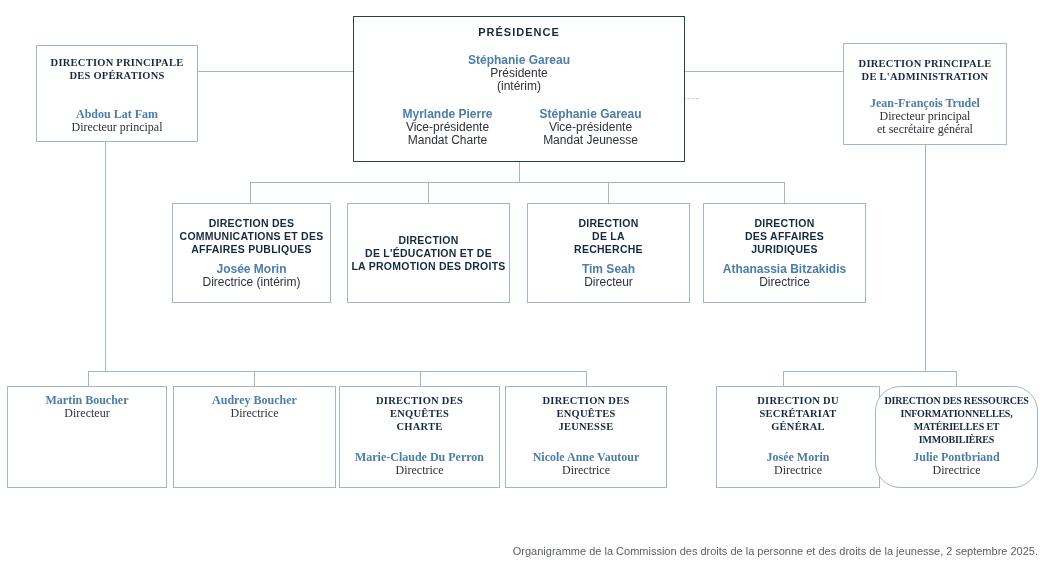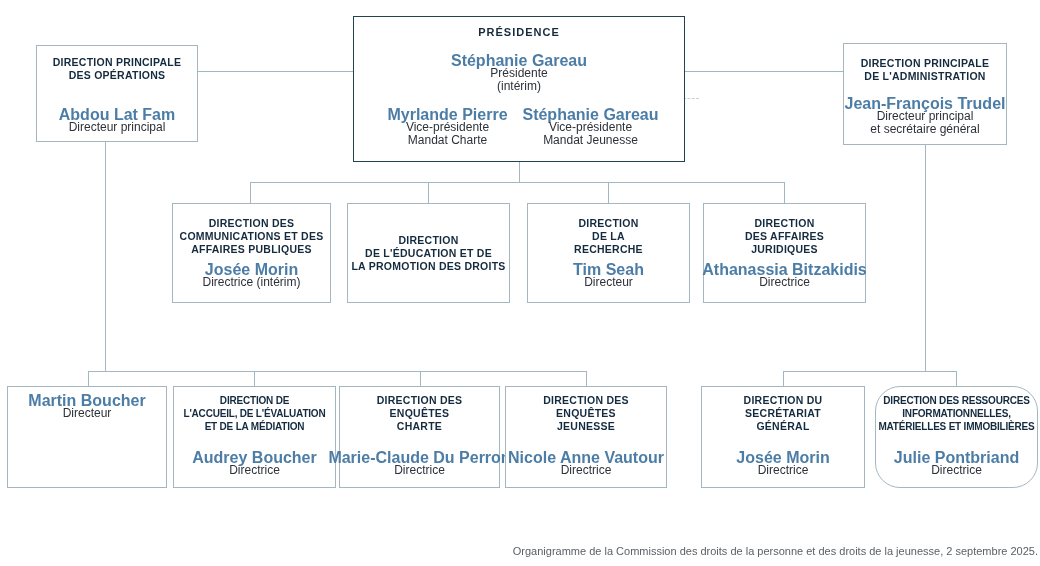--- a/index.html
+++ b/index.html
@@ -14,24 +14,24 @@
   }
   .box.presidency{border:1.5px solid var(--presidency-border,#24424f);}
   .title{
     font-weight:bold;color:var(--title-text,#142a3e);
     font-size:10.5px;line-height:13px;letter-spacing:.25px;white-space:pre-line;
   }
   .title.tight{font-size:10px;letter-spacing:-0.2px;}
   .p-title{font-size:11px;letter-spacing:1px;}
   .name{
     font-weight:bold;color:var(--name-text,#4c7da6);
-    font-size:16px;line-height:13px;white-space:nowrap;
+    font-size:12px;line-height:13px;white-space:nowrap;
   }
   .role{color:var(--role-text,#2d3139);font-size:12px;line-height:12.5px;white-space:pre-line;}
-  .sb{justify-content:space-between;}
+  .sb{justify-content:space-between;font-family:Liberation Serif, serif;}
   .ctr{justify-content:center;}
   .ctr .person{margin-top:7px;}
   .box.presidency{padding:9px 22px 14px;}
   .box.presidency .title{margin-bottom:15px;}
   .box.presidency .vp-row{display:flex;width:100%;margin-top:16px;}
   .box.presidency .vp{flex:1;}
   .line{position:absolute;background:var(--connector,#a4b7c0);}
   .dashed{background:none;border-top:1px dashed #c7d2d7;height:0;}
   .caption{
     position:absolute;top:545px;left:0;right:2px;text-align:right;
@@ -138,23 +138,20 @@
 </div>
 
 <div class="box sb" style="left:7px;top:386px;width:160px;height:102px;padding:7px 2px 11px;">
   <div class="person">
     <div class="name">Martin Boucher</div>
     <div class="role">Directeur</div>
   </div>
 </div>
 
 <div class="box sb" style="left:173px;top:386px;width:163px;height:102px;padding:7px 2px 11px;">
-  <div class="title tight">DIRECTION DE
-L'ACCUEIL, DE L'ÉVALUATION
-ET DE LA MÉDIATION</div>
   <div class="person">
     <div class="name">Audrey Boucher</div>
     <div class="role">Directrice</div>
   </div>
 </div>
 
 <div class="box sb" style="left:339px;top:386px;width:161px;height:102px;padding:7px 2px 11px;">
   <div class="title">DIRECTION DES
 ENQUÊTES
 CHARTE</div>
@@ -167,21 +164,21 @@
 <div class="box sb" style="left:505px;top:386px;width:162px;height:102px;padding:7px 2px 11px;">
   <div class="title">DIRECTION DES
 ENQUÊTES
 JEUNESSE</div>
   <div class="person">
     <div class="name">Nicole Anne Vautour</div>
     <div class="role">Directrice</div>
   </div>
 </div>
 
-<div class="box sb" style="left:701px;top:386px;width:164px;height:102px;padding:7px 2px 11px;">
+<div class="box sb" style="left:716px;top:386px;width:164px;height:102px;padding:7px 2px 11px;">
   <div class="title">DIRECTION DU
 SECRÉTARIAT
 GÉNÉRAL</div>
   <div class="person">
     <div class="name">Josée Morin</div>
     <div class="role">Directrice</div>
   </div>
 </div>
 
 <div class="box sb" style="left:875px;top:386px;width:163px;height:102px;padding:7px 2px 11px;border-radius:25px;">

